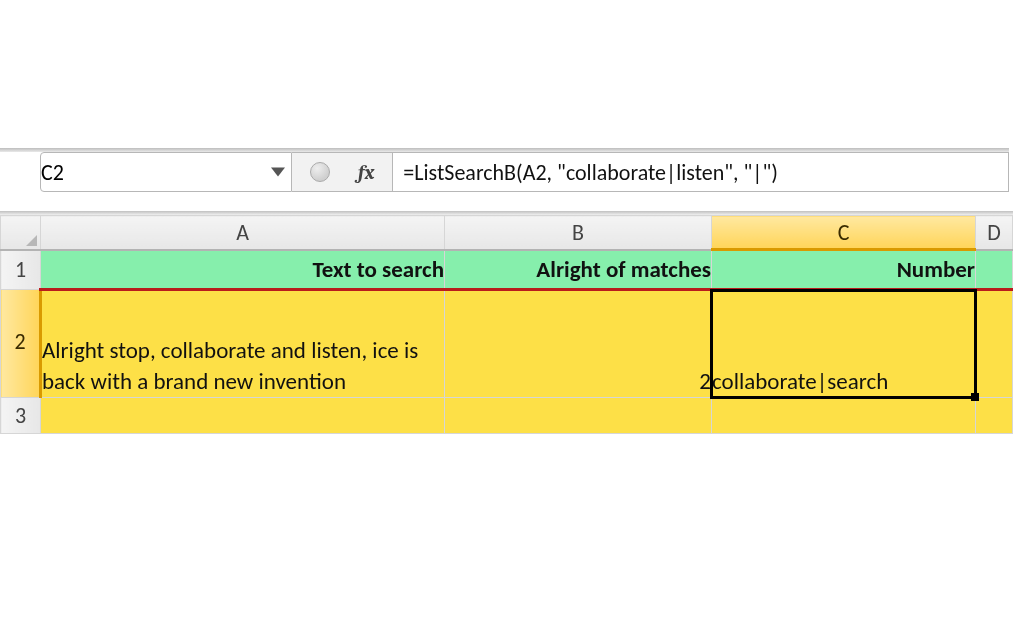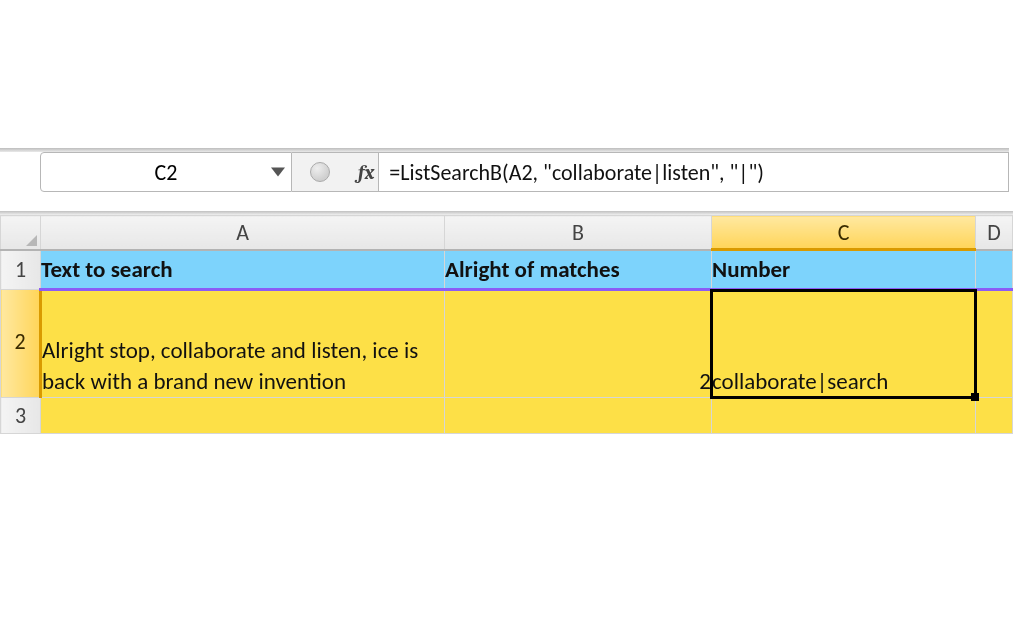--- a/index.html
+++ b/index.html
@@ -20,33 +20,33 @@
   .fbar-top-shadow{
     position:absolute;
     left:0;right:15px;top:148px;height:4px;
     background:linear-gradient(#bdbdbd,#e9e9e9);
   }
   .namebox{
     width:250px;
     border:1px solid #b7b7b7;
     border-radius:4px 0 0 4px;
     background:#fff;
-    display:flex;align-items:center;justify-content:center;
+    display:flex;align-items:center;justify-content:flex-start;
     position:relative;
     font-size:22px;
   }
   .namebox .dd{
     position:absolute;right:6px;top:50%;transform:translateY(-50%);
     width:0;height:0;border-left:7px solid transparent;border-right:7px solid transparent;border-top:9px solid #555;
   }
   .fx-ctrls{
     display:flex;align-items:center;
     border:1px solid #b7b7b7;border-left:none;
     background:#f2f2f2;
-    padding:0 4px 0 18px;
+    padding:0 18px 0 18px;
   }
   .fx-cancel{
     width:18px;height:18px;border-radius:50%;
     border:1px solid #aaa;
     background:radial-gradient(circle at 35% 30%,#eee,#cfcfcf 70%);
     margin-right:28px;
   }
   .fx-label{
     font-family:"Cambria","Times New Roman",serif;
     font-style:italic;font-weight:bold;
@@ -129,23 +129,24 @@
   td.cell{
     background:#fde047;
     font-size:23px;color:#111;
     padding:3px 6px 3px 8px;
     vertical-align:bottom;
     text-align:left;
     line-height:1.35;
   }
   tr.headers td.cell{
     font-weight:bold;
-    background:#7dd3fc;
-    border-bottom:3px solid #8b5cf6;
+    background:#86efac;
+    border-bottom:3px solid #b91c1c;
     vertical-align:middle;
+    text-align:right;
   }
   td.cell.num{ text-align:right; }
   
   td.cell.active{
     position:relative;
   }
   td.cell.active::after{
     content:"";
     position:absolute;
     left:-2px;top:-2px;right:-2px;bottom:-2px;

